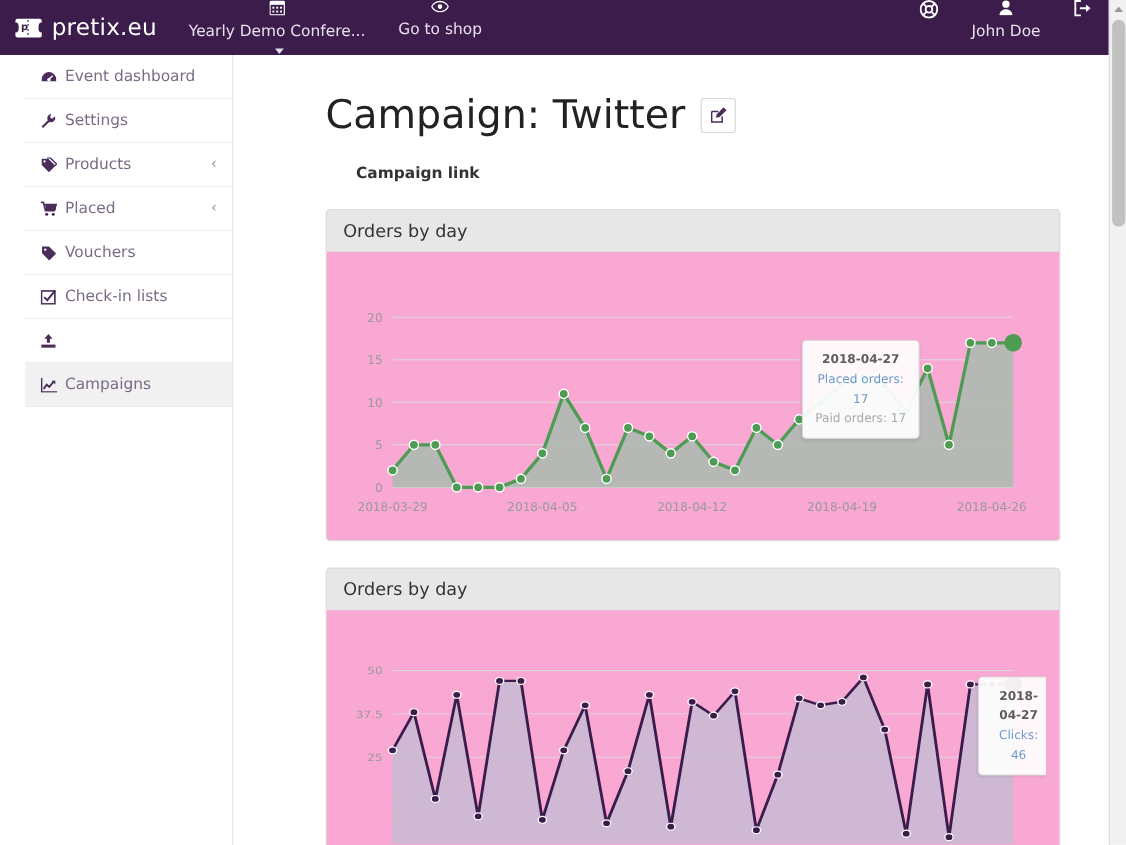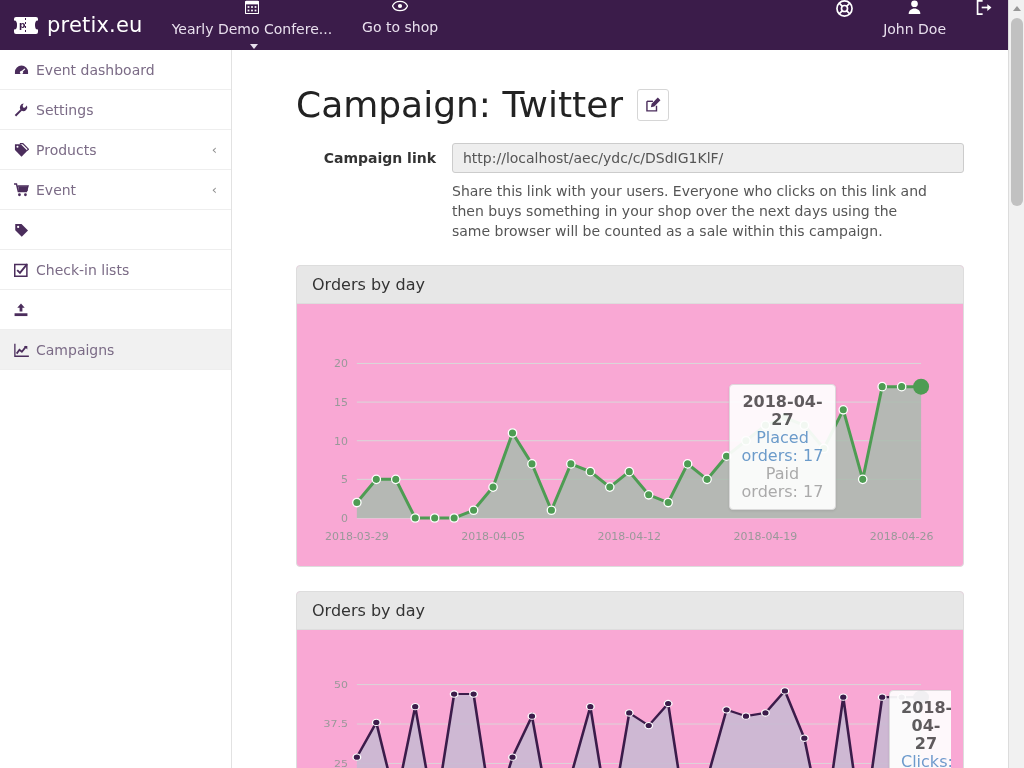--- a/index.html
+++ b/index.html
@@ -66,24 +66,25 @@
   .caret {
     width: 0; height: 0; margin-left: 4px;
     border-left: 4px solid transparent;
     border-right: 4px solid transparent;
     border-top: 5px solid #e9e0ee;
   }
 
   
   .sidebar {
     position: absolute; top: 50px; left: 0;
-    width: 232px; height: 718px;
+    width: 212px; height: 718px;
     background: #ffffff;
     border-right: 1px solid #e2e2e2;
     z-index: 10;
+    padding-left: 23px;
   }
   .side-item {
     display: flex; align-items: center;
     height: 40px; padding: 0 14px 0 14px;
     border-bottom: 1px solid #eeeeee;
     font-size: 14px; color: #7b6b86;
     text-decoration: none; cursor: pointer;
   }
   .side-item.active { background: #f1f1f1; }
   .side-item .s-ic {
@@ -155,21 +156,21 @@
 
   
   .tip {
     position: absolute;
     background: #ffffff;
     border: 1px solid #dddddd;
     border-radius: 4px;
     box-shadow: 0 1px 3px rgba(0,0,0,.10);
     padding: 8px 11px;
     text-align: center;
-    font-size: 16px;
+    font-size: 11px;
     line-height: 18px;
     opacity: .93;
     pointer-events: none;
   }
   .tip .tip-title { font-weight: bold; color: #555555; }
   .tip .tip-a { color: #6699cc; }
   .tip .tip-b { color: #aaaaaa; }
 
   
   .scrollbar {
@@ -305,30 +306,31 @@
   </a>
   <a class="side-item">
     <span class="s-ic">
       <svg width="15" height="14" viewBox="0 0 16 15">
           <path d="M0 1h2.6l2 8.2h8.6L15 3.2H4" stroke="#4b2d5c" stroke-width="1.6" fill="none"></path>
           <rect x="4.6" y="3.6" width="10" height="5" fill="#4b2d5c"></rect>
           <circle cx="5.8" cy="12.6" r="1.5" fill="#4b2d5c"></circle>
           <circle cx="12.2" cy="12.6" r="1.5" fill="#4b2d5c"></circle>
         </svg>
     </span>
-    <span class="s-lbl">Event</span>
+    <span class="s-lbl">Placed</span>
     <span class="s-chev">‹</span>
   </a>
   <a class="side-item">
     <span class="s-ic">
       <svg width="15" height="14" viewBox="0 0 15 15">
           <path d="M0.8 7.8V1.1h6.7l7 7-6.7 6.7z" fill="#4b2d5c"></path>
           <circle cx="3.9" cy="4.2" r="1.2" fill="#ffffff"></circle>
         </svg>
     </span>
+    <span class="s-lbl">Vouchers</span>
     <span class="s-chev"></span>
   </a>
   <a class="side-item">
     <span class="s-ic">
       <svg width="14" height="14" viewBox="0 0 15 15">
           <rect x="0.8" y="1.6" width="13" height="12.6" fill="none" stroke="#4b2d5c" stroke-width="1.6"></rect>
           <path d="M3.4 7.6l3 3L14 1.2" stroke="#4b2d5c" stroke-width="2" fill="none"></path>
         </svg>
     </span>
     <span class="s-lbl">Check-in lists</span>
@@ -364,24 +366,20 @@
       <svg width="15" height="15" viewBox="0 0 16 16">
           <path d="M1 4.6v10.2h10.2V9.4" fill="none" stroke="#4b2d5c" stroke-width="1.5"></path>
           <path d="M1 4.6h6.4" fill="none" stroke="#4b2d5c" stroke-width="1.5"></path>
           <path d="M12.6 0.6l2.8 2.8-6.6 6.6-3.6.8.8-3.6z" fill="#4b2d5c"></path>
         </svg>
     </span>
   </h1>
 
   <div class="form-row">
     <div class="form-label">Campaign link</div>
-    <div class="form-ctl">
-      <input class="link-input" type="text" readonly="" value="http://localhost/aec/ydc/c/DSdIG1KlF/" style="">
-      <div class="help-text">Share this link with your users. Everyone who clicks on this link and then buys something in your shop over the next days using the same browser will be counted as a sale within this campaign.</div>
-    </div>
   </div>
 
   <div class="panel">
     <div class="panel-head">Orders by day</div>
     <div class="panel-body">
       <div class="chart-box">
         <svg class="chart" viewBox="0 0 644 242" preserveAspectRatio="none" id="orders-svg">
             <line x1="48" x2="614" y1="200" y2="200" stroke="#d9d9d9" stroke-width="1"></line>
             <text x="39" y="204" text-anchor="end" class="tick-lbl">0</text>
             <line x1="48" x2="614" y1="161.36363636363637" y2="161.36363636363637" stroke="#d9d9d9" stroke-width="1"></line>

